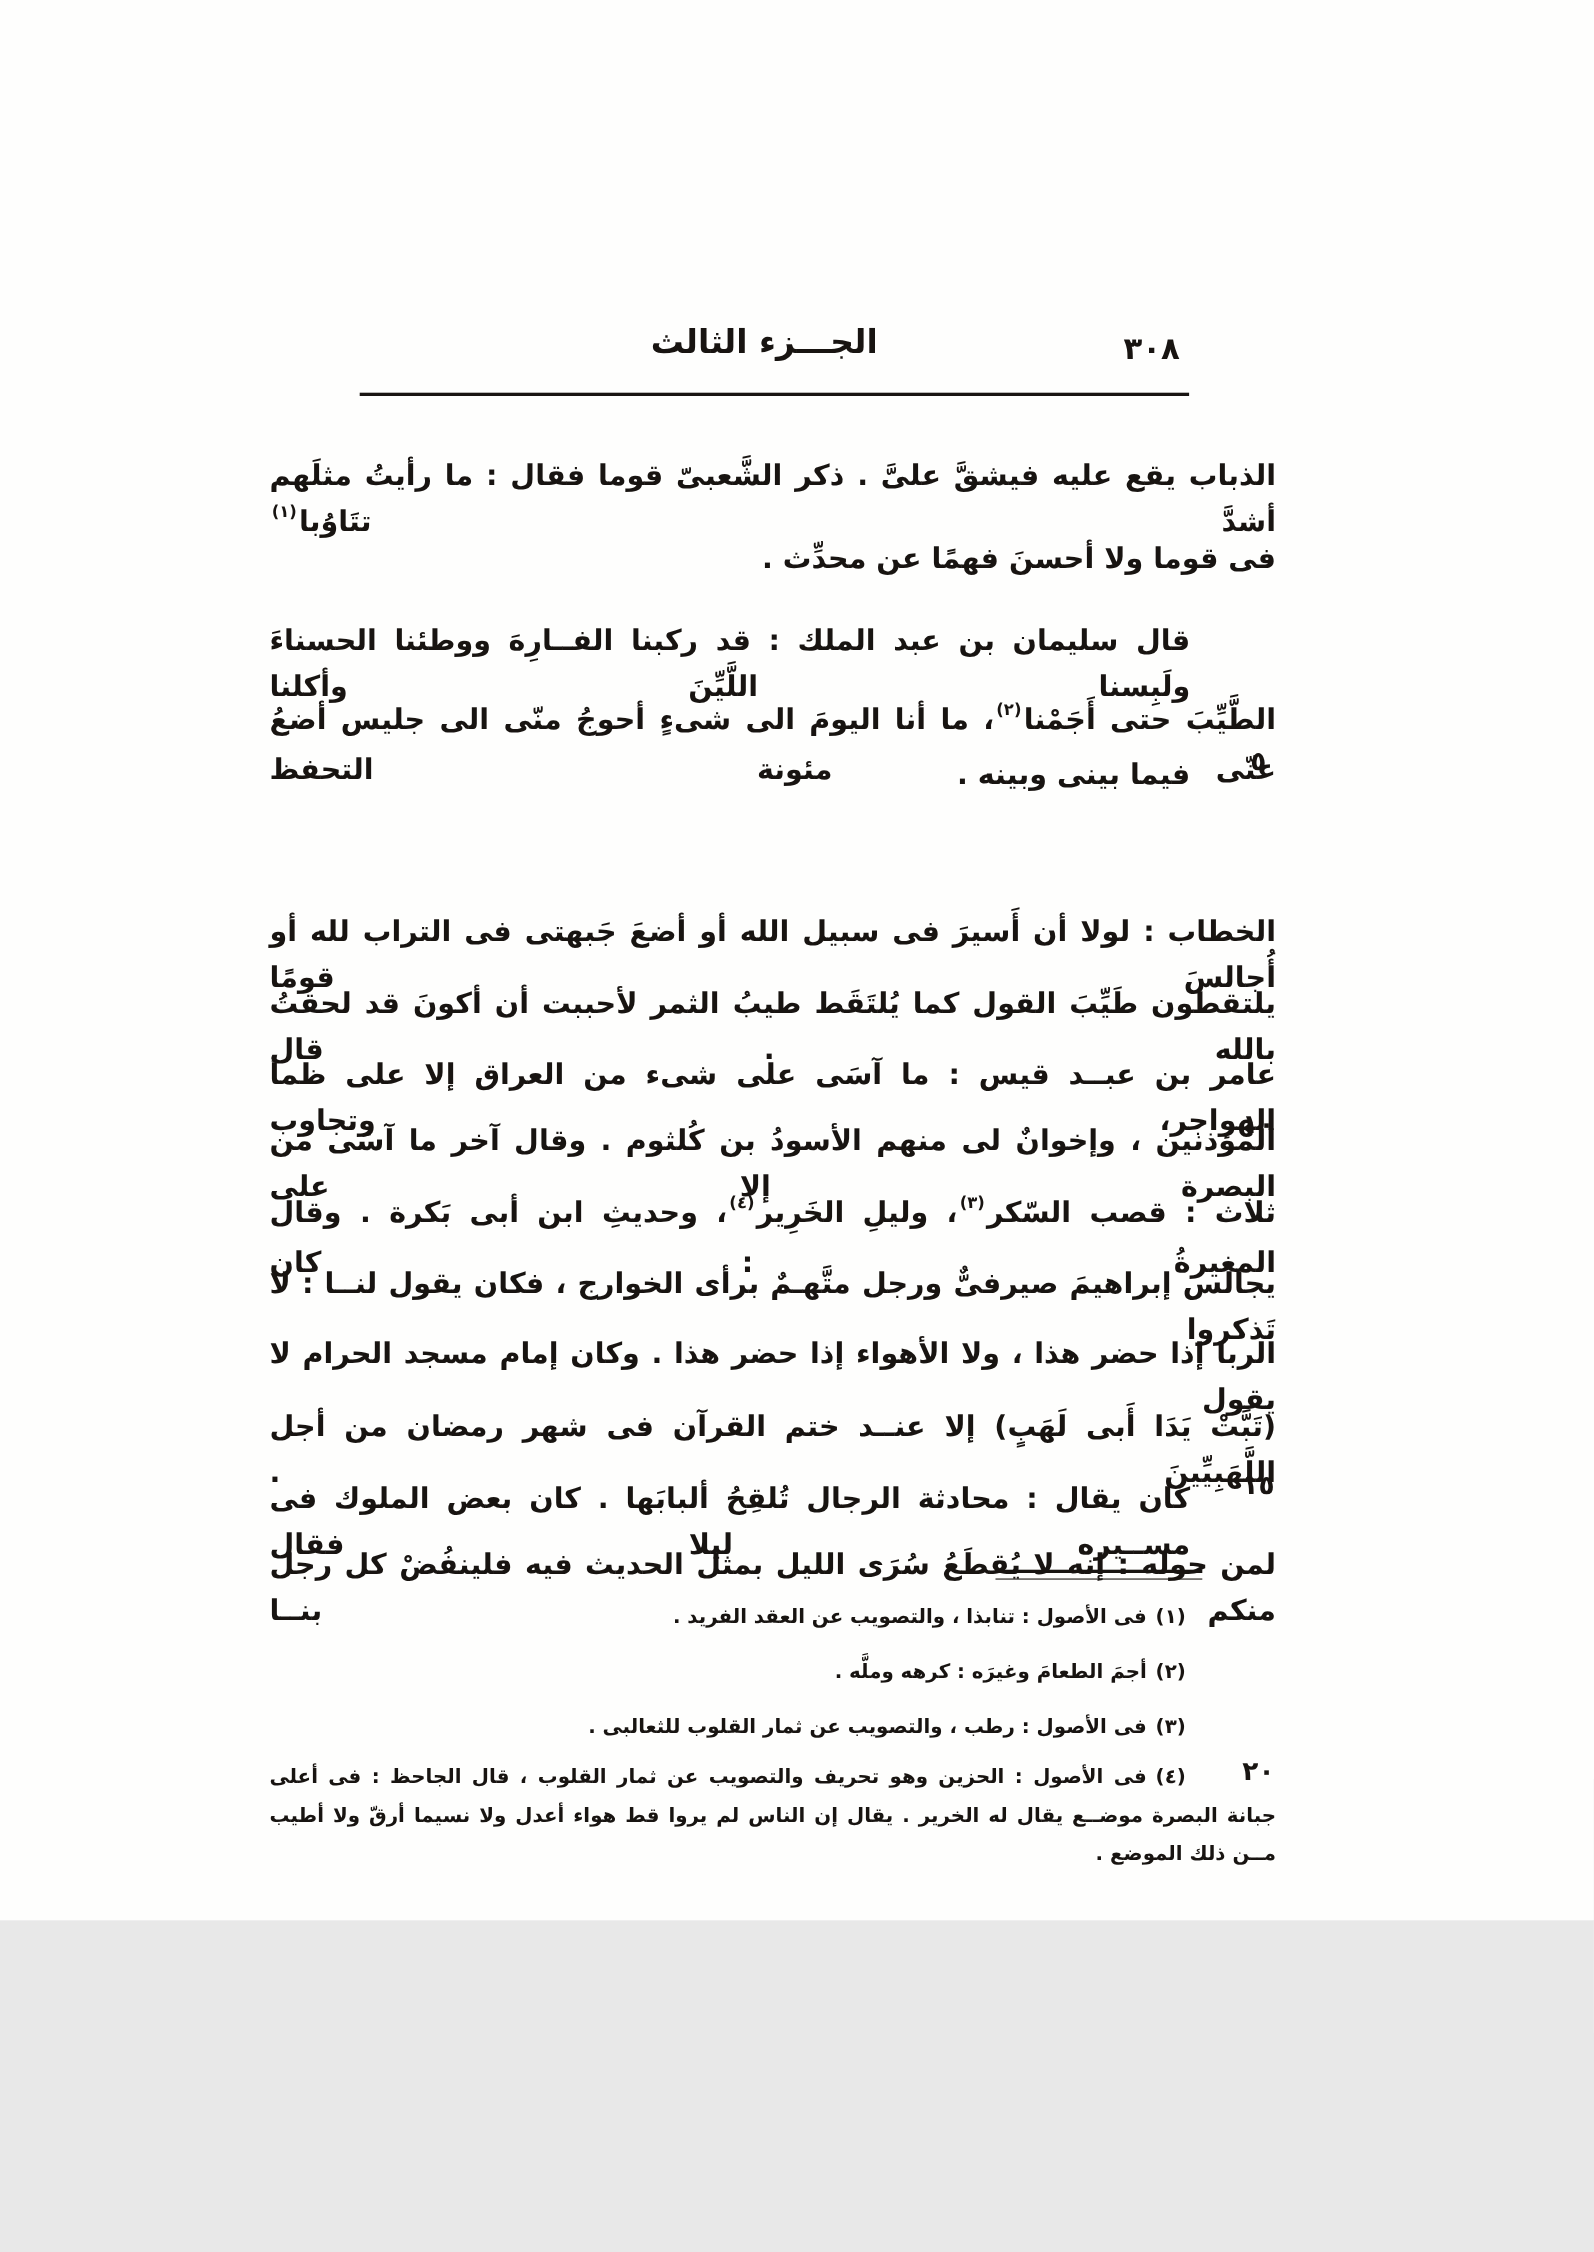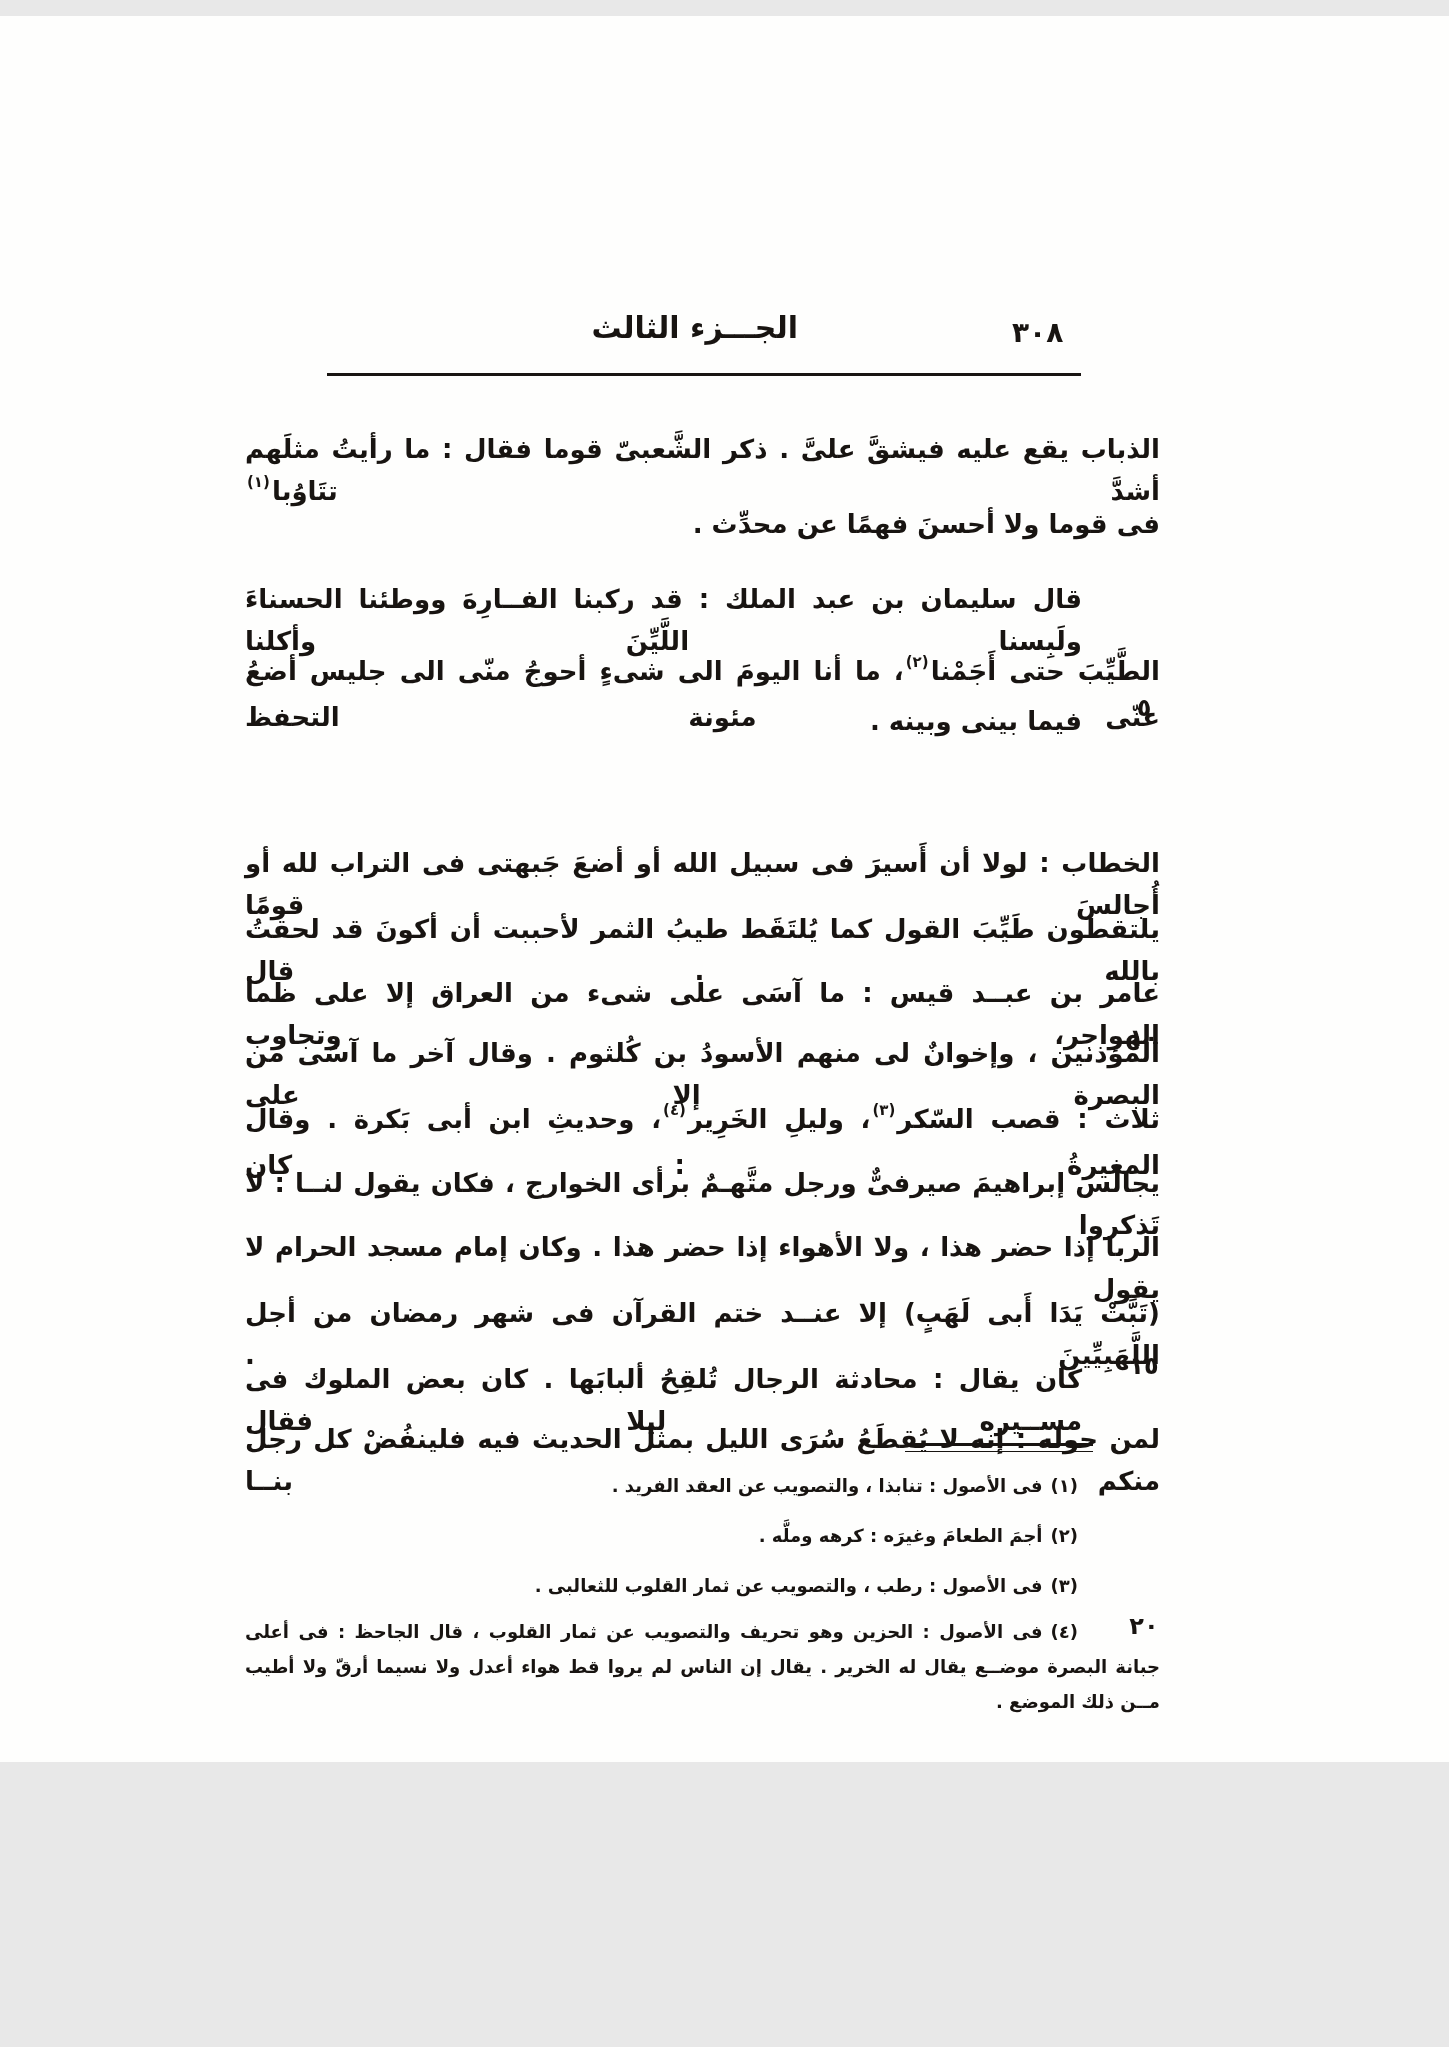--- a/index.html
+++ b/index.html
@@ -1,34 +1,34 @@
 <!DOCTYPE html>
 <html lang="ar" dir="rtl"><head>
 <meta charset="utf-8">
 <style>
   html,body{margin:0;padding:0;background:#e8e8e8;}
   .page{
     position:relative;
     width:1449px;height:1746px;
-    margin:16px auto;
+    margin:0 auto;
     background:#fefefd;
     font-family:"DejaVu Sans", sans-serif;
     direction:rtl;
     color:#181411;
     overflow:hidden;
   }
   
   .header-title{
     position:absolute;top:294px;left:598px;width:200px;
     text-align:center;font-size:30px;font-weight:bold;
     letter-spacing:0px;white-space:nowrap;
   }
   .page-number{
     position:absolute;top:300px;left:1012px;width:70px;
-    text-align:left;font-size:28px;font-weight:bold;
+    text-align:center;font-size:28px;font-weight:bold;
   }
   .header-rule{
     position:absolute;top:357px;left:327px;width:754px;height:3px;
     background:#191512;
   }
   
   .body-text{
     position:absolute;top:0;left:245px;width:915px;height:1449px;
   }
   .body-line{

